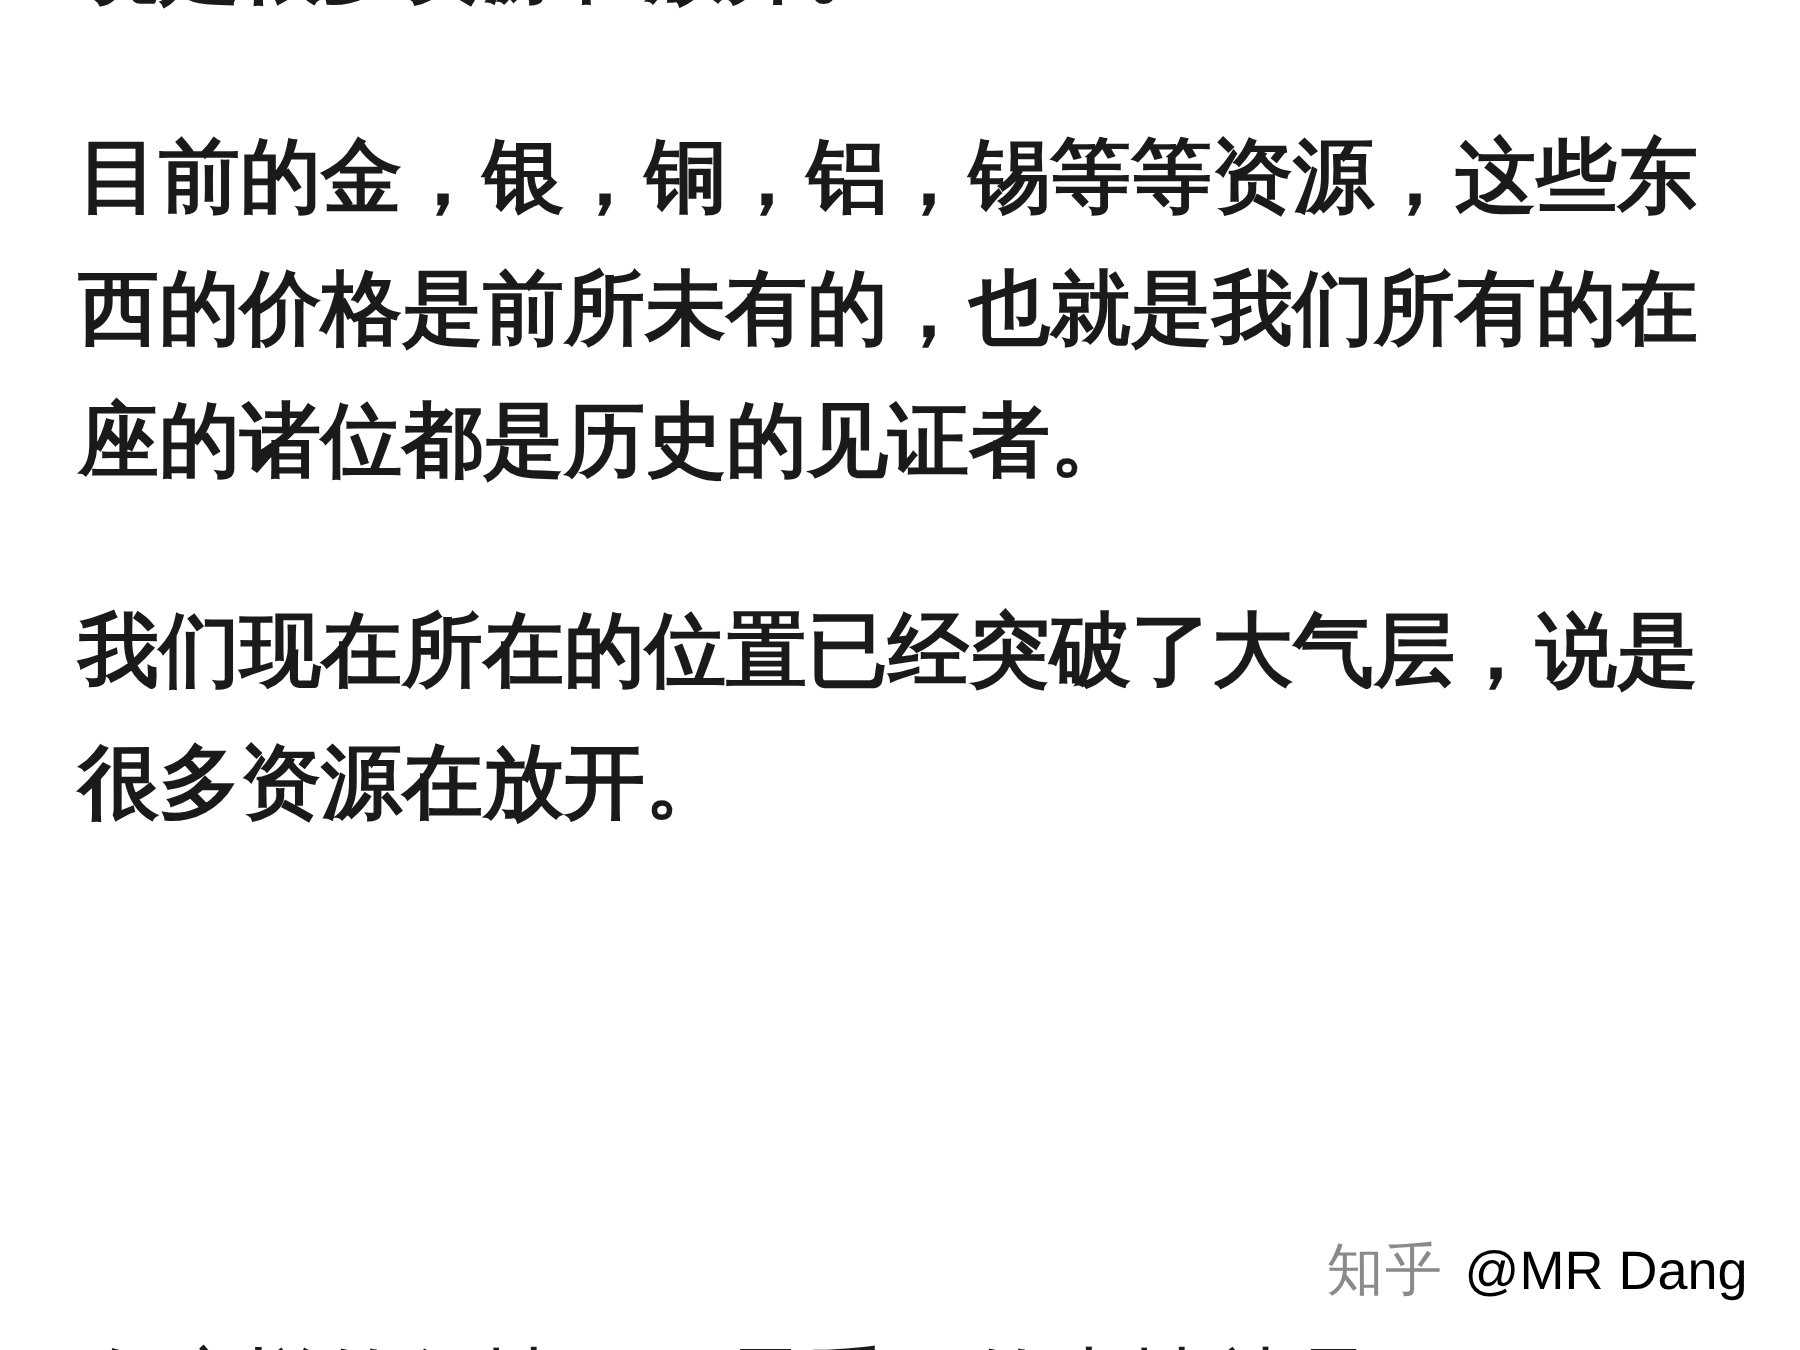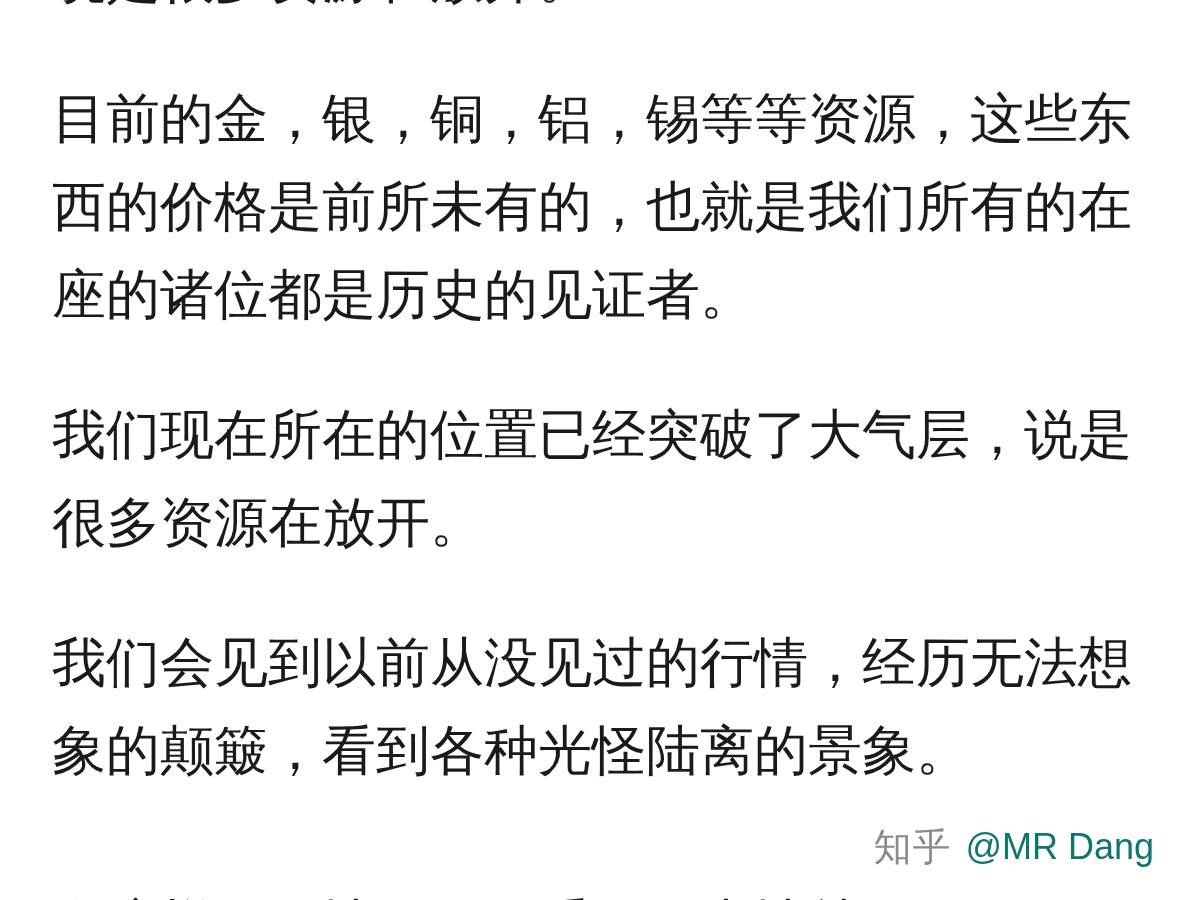--- a/index.html
+++ b/index.html
@@ -22,58 +22,58 @@
     padding: 0 52px;
   }
   .article {
     padding-top: 0;
   }
   .para {
     font-size: 54px;
     line-height: 88px;
     color: #1a1a1a;
     letter-spacing: 0px;
-    font-weight: 400;
+    font-weight: 700;
     margin: 0;
     word-break: break-all;
   }
   
   .para-clipped {
     height: 22px;
     overflow: hidden;
     position: relative;
   }
   .para-clipped .inner {
     position: relative;
     top: -66px;
     display: block;
   }
   .gap {
     height: 52px;
   }
   .watermark {
     position: absolute;
-    right: 46px;
+    right: 35px;
     bottom: 34px;
     display: flex;
     align-items: center;
     gap: 14px;
     color: #8a8a8a;
     font-size: 36px;
     line-height: 1;
     white-space: nowrap;
   }
   .watermark .logo {
     font-size: 38px;
     letter-spacing: 1px;
     color: #8a8a8a;
   }
   .watermark .handle {
     font-size: 36px;
-    color: #0f766e;
+    color: #000000;
   }
   .bottom-peek {
     position: absolute;
     left: 52px;
     right: 52px;
     bottom: -34px;
     height: 44px;
     overflow: hidden;
   }
   .bottom-peek .inner {
@@ -99,21 +99,20 @@
     <div class="gap"></div>
 
     <p class="para">目前的金，银，铜，铝，锡等等资源，这些东西的价格是前所未有的，也就是我们所有的在座的诸位都是历史的见证者。</p>
 
     <div class="gap"></div>
 
     <p class="para">我们现在所在的位置已经突破了大气层，说是很多资源在放开。</p>
 
     <div class="gap"></div>
 
-    <p class="para">我们会见到以前从没见过的行情，经历无法想象的颠簸，看到各种光怪陆离的景象。</p>
 
   </div>
 
   <div class="watermark">
     <span class="logo">知乎</span>
     <span class="handle">@MR Dang</span>
   </div>
 
   <div class="bottom-peek">
     <span class="inner">在这样的行情里，最重要的事情就是</span>

